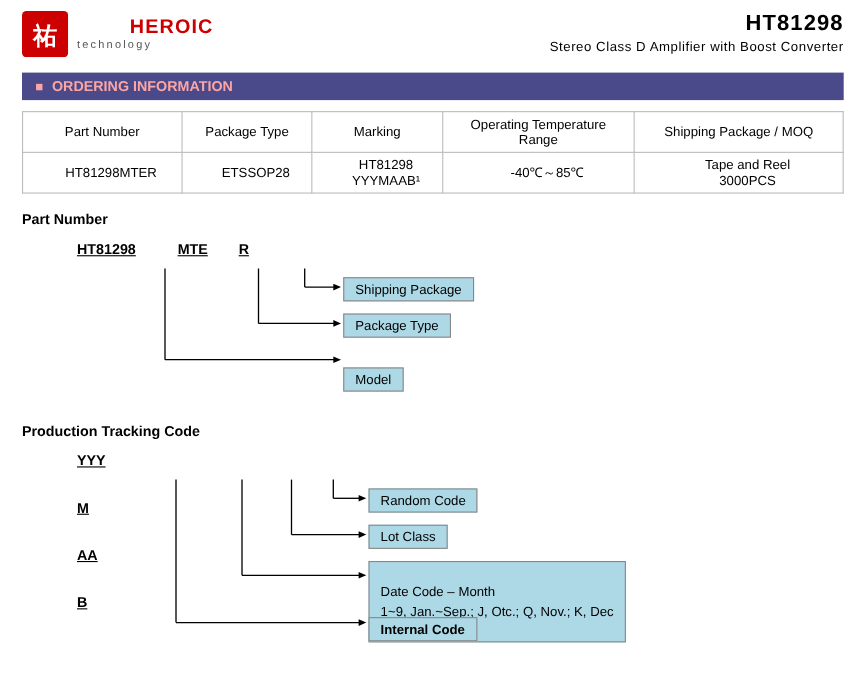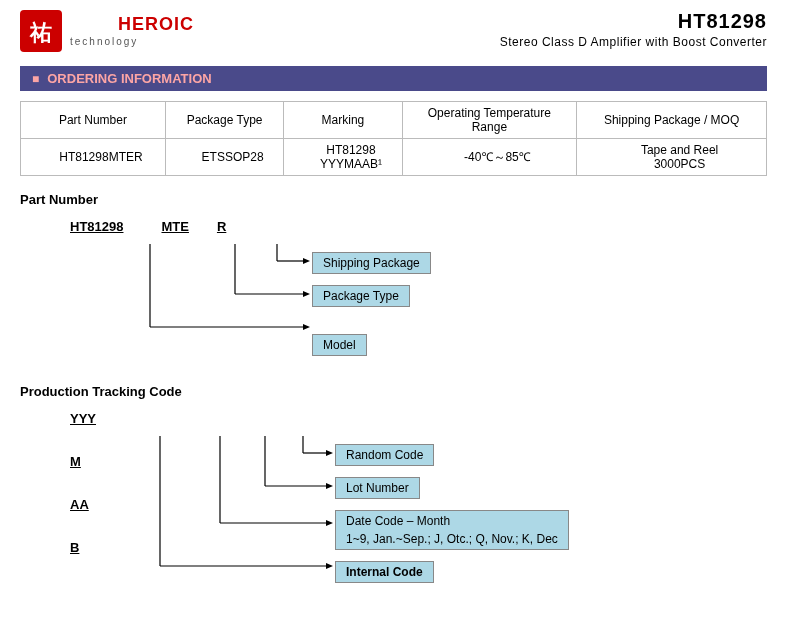--- a/index.html
+++ b/index.html
@@ -243,24 +243,24 @@
 
       <line x1="90" y1="5" x2="90" y2="135" stroke="#000" stroke-width="1.2"></line>
       <line x1="90" y1="135" x2="258" y2="135" stroke="#000" stroke-width="1.2"></line>
       <polygon points="256,132 263,135 256,138" fill="#000"></polygon>
     </svg>
 
     <div style="position:absolute; top:33px; left:265px;">
       <span class="arrow-box">Random Code</span>
     </div>
     <div style="position:absolute; top:66px; left:265px;">
-      <span class="arrow-box">Lot Number</span>
+      <span class="arrow-box">Lot Class</span>
     </div>
     <div style="position:absolute; top:99px; left:265px;">
-      <span class="arrow-box" style="padding: 1px 10px; line-height:1.5;">
+      <span class="arrow-box" style="padding: 18px 10px; line-height:1.5;">
         <span>Date Code – Month</span><br>
         <span>1~9, Jan.~Sep.; J, Otc.; Q, Nov.; K, Dec</span>
       </span>
     </div>
     <div style="position:absolute; top:150px; left:265px;font-weight:bold;">
       <span class="arrow-box">Internal Code</span>
     </div>
   </div>
 </div>
 

